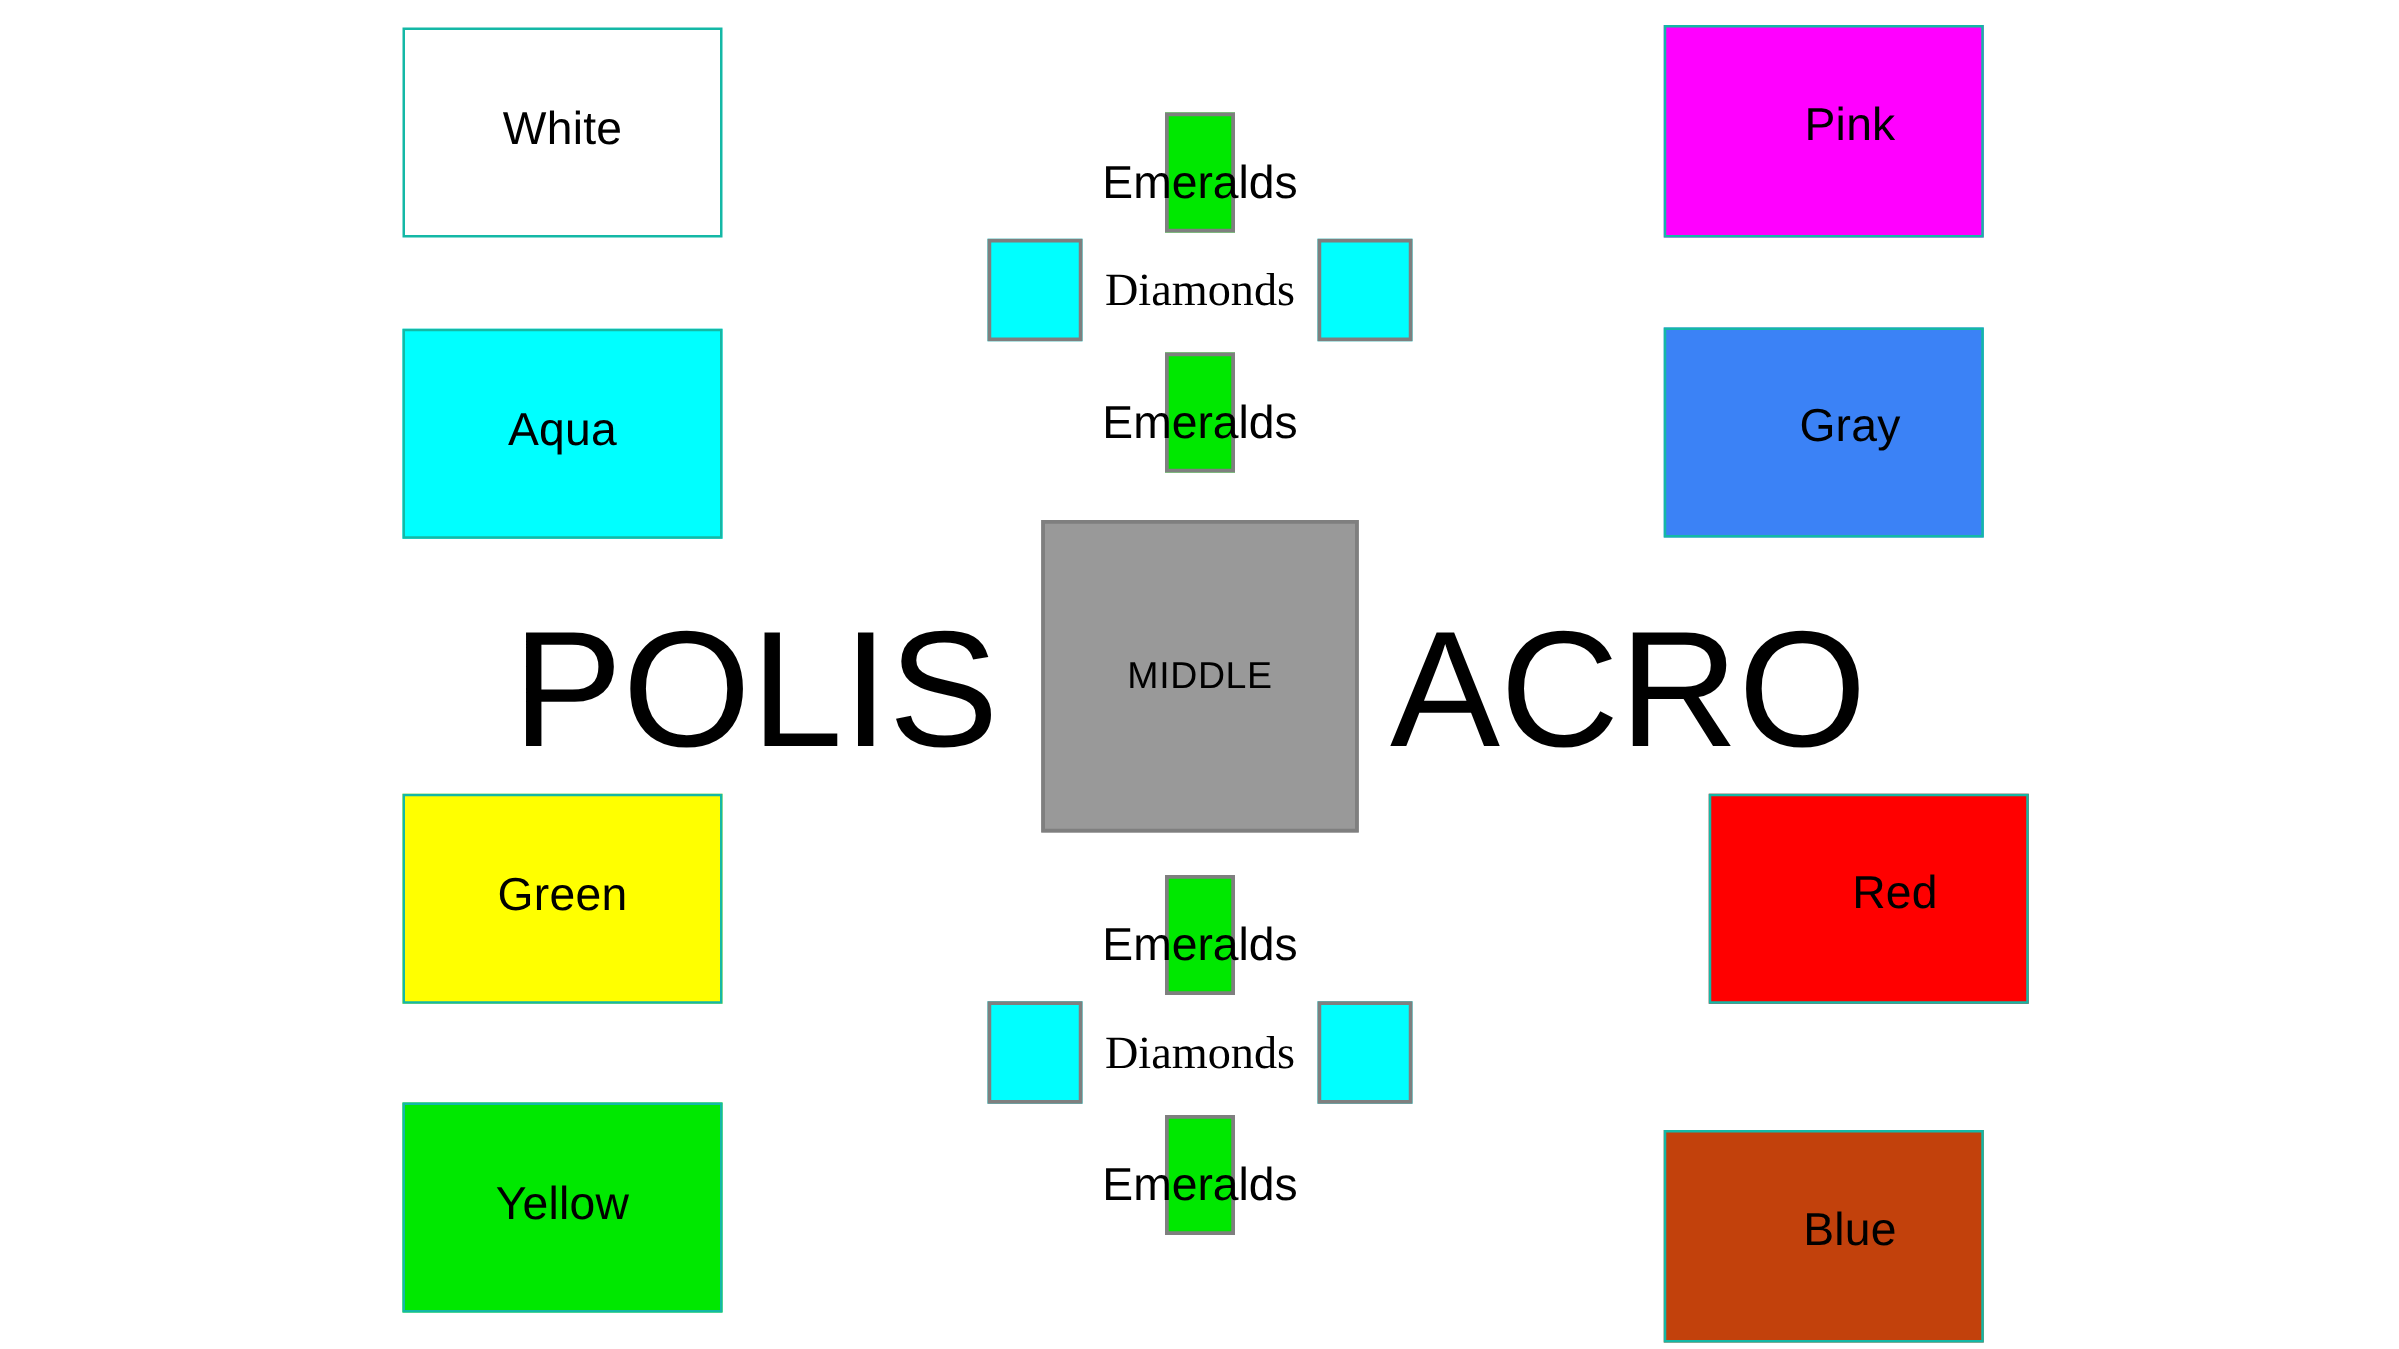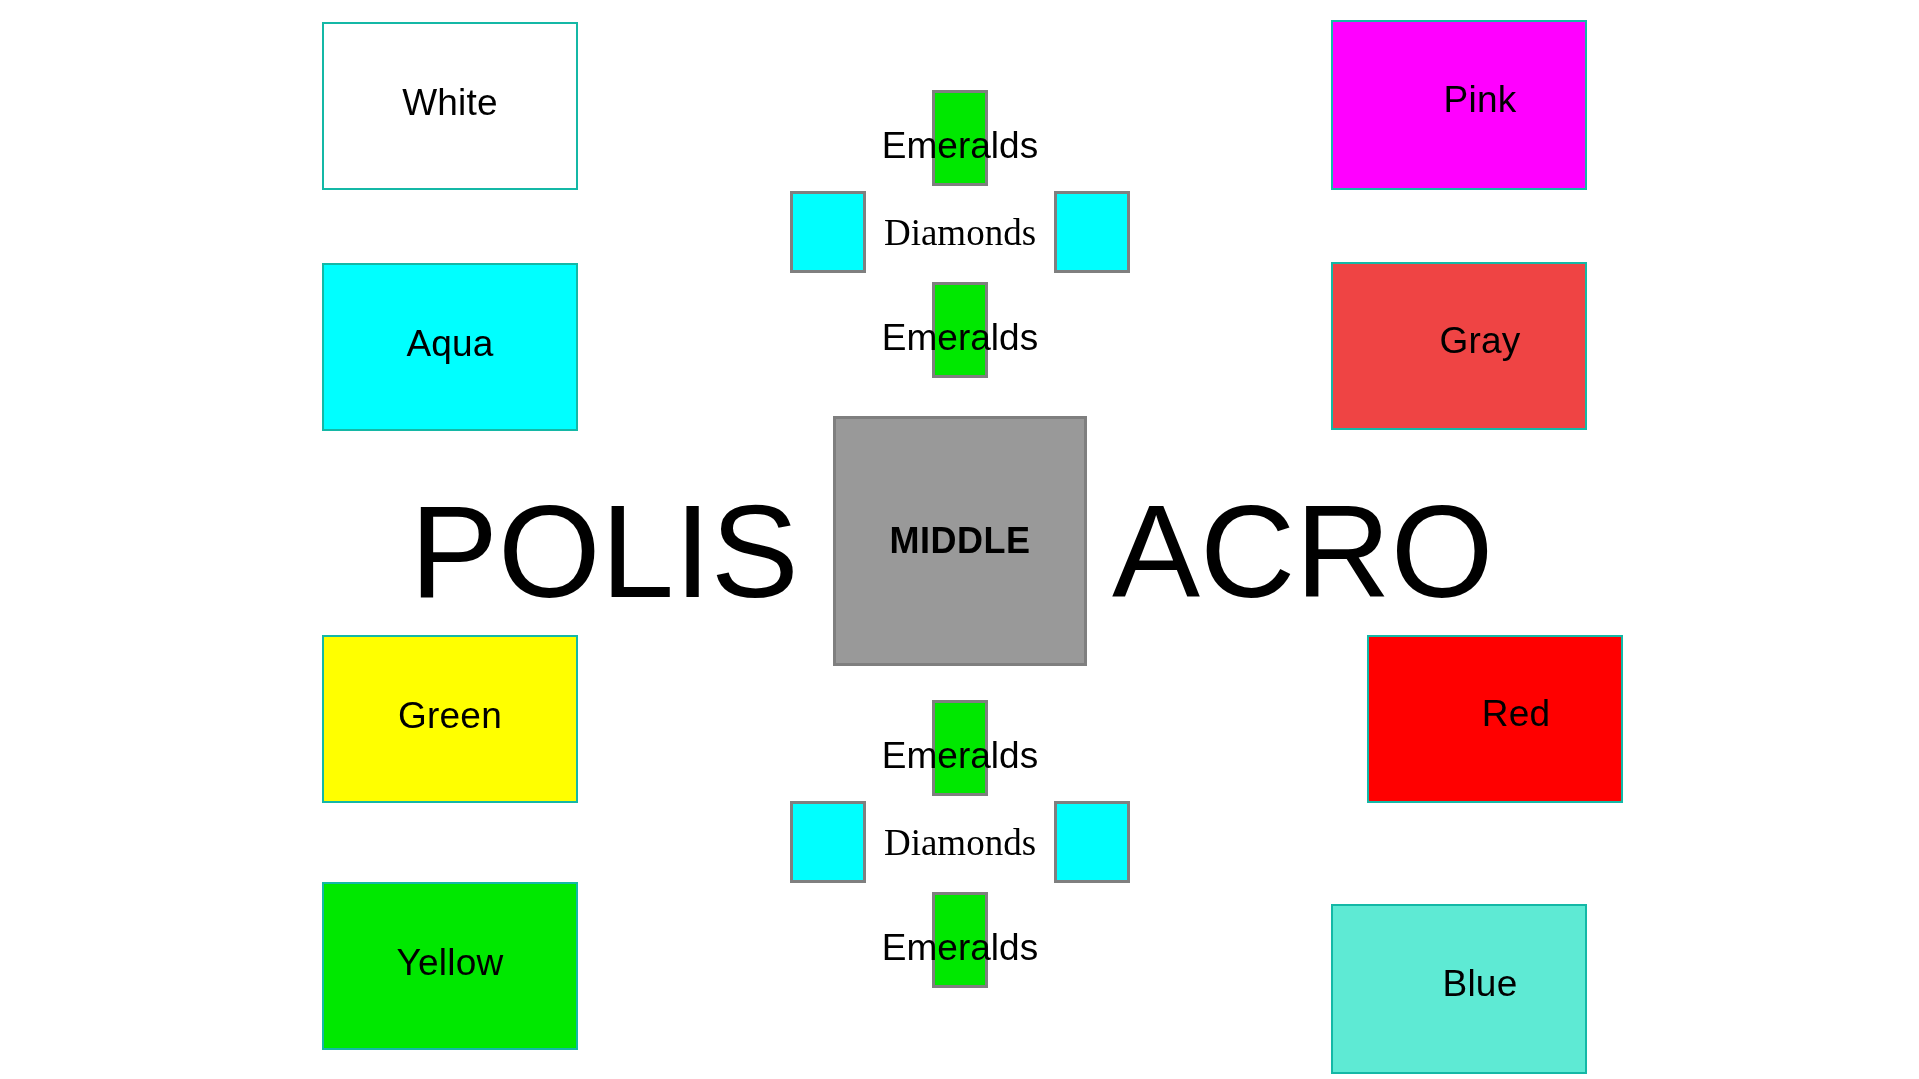--- a/index.html
+++ b/index.html
@@ -78,22 +78,22 @@
   }
   #middle-box .middle-label {
     position: absolute;
     left: 0;
     top: 0;
     width: 100%;
     height: 100%;
     display: flex;
     align-items: center;
     justify-content: center;
-    font-size: 36px;
-    font-weight: bold;
+    font-size: 30px;
+    font-weight: normal;
     letter-spacing: 0.5px;
     color: #000000;
     white-space: nowrap;
     border-radius: 22px;
   }
 
   
   .wordmark {
     position: absolute;
     top: 486px;
@@ -172,29 +172,29 @@
   </div>
 
   <div class="swatch col-left row-4" id="swatch-green" style="background:#00e800;">
     <span class="swatch-label">Yellow</span>
   </div>
 
   <div class="swatch col-right row-r1" id="swatch-pink" style="background:#ff00ff;">
     <span class="swatch-label">Pink</span>
   </div>
 
-  <div class="swatch col-right row-r2" id="swatch-gray" style="background:#ef4444;">
+  <div class="swatch col-right row-r2" id="swatch-gray" style="background:#3b82f6;">
     <span class="swatch-label">Gray</span>
   </div>
 
   <div class="swatch col-right row-r3" id="swatch-red" style="background:#ff0000;margin-left:36px;">
     <span class="swatch-label">Red</span>
   </div>
 
-  <div class="swatch col-right row-r4" id="swatch-blue" style="background:#5eead4;">
+  <div class="swatch col-right row-r4" id="swatch-blue" style="background:#c2410c;">
     <span class="swatch-label">Blue</span>
   </div>
 
   <div class="cluster" id="cluster-top">
     <div class="gem gem-emerald gem-top"></div>
     <div class="gem gem-diamond gem-left"></div>
     <div class="gem gem-diamond gem-right"></div>
     <div class="gem gem-emerald gem-bottom"></div>
 
     <div class="cluster-text text-emerald-top">Emeralds</div>

